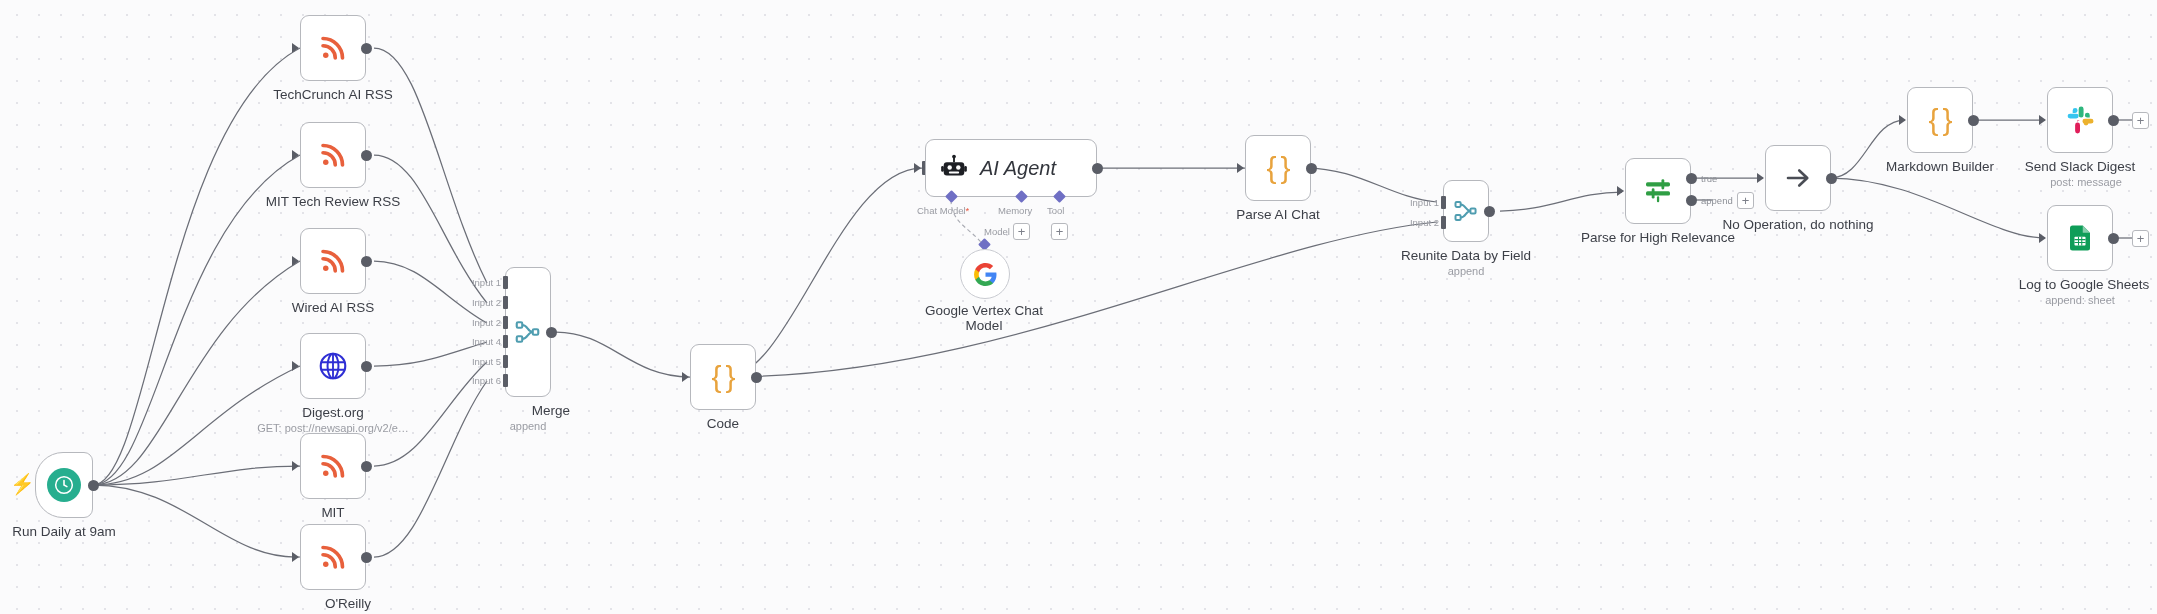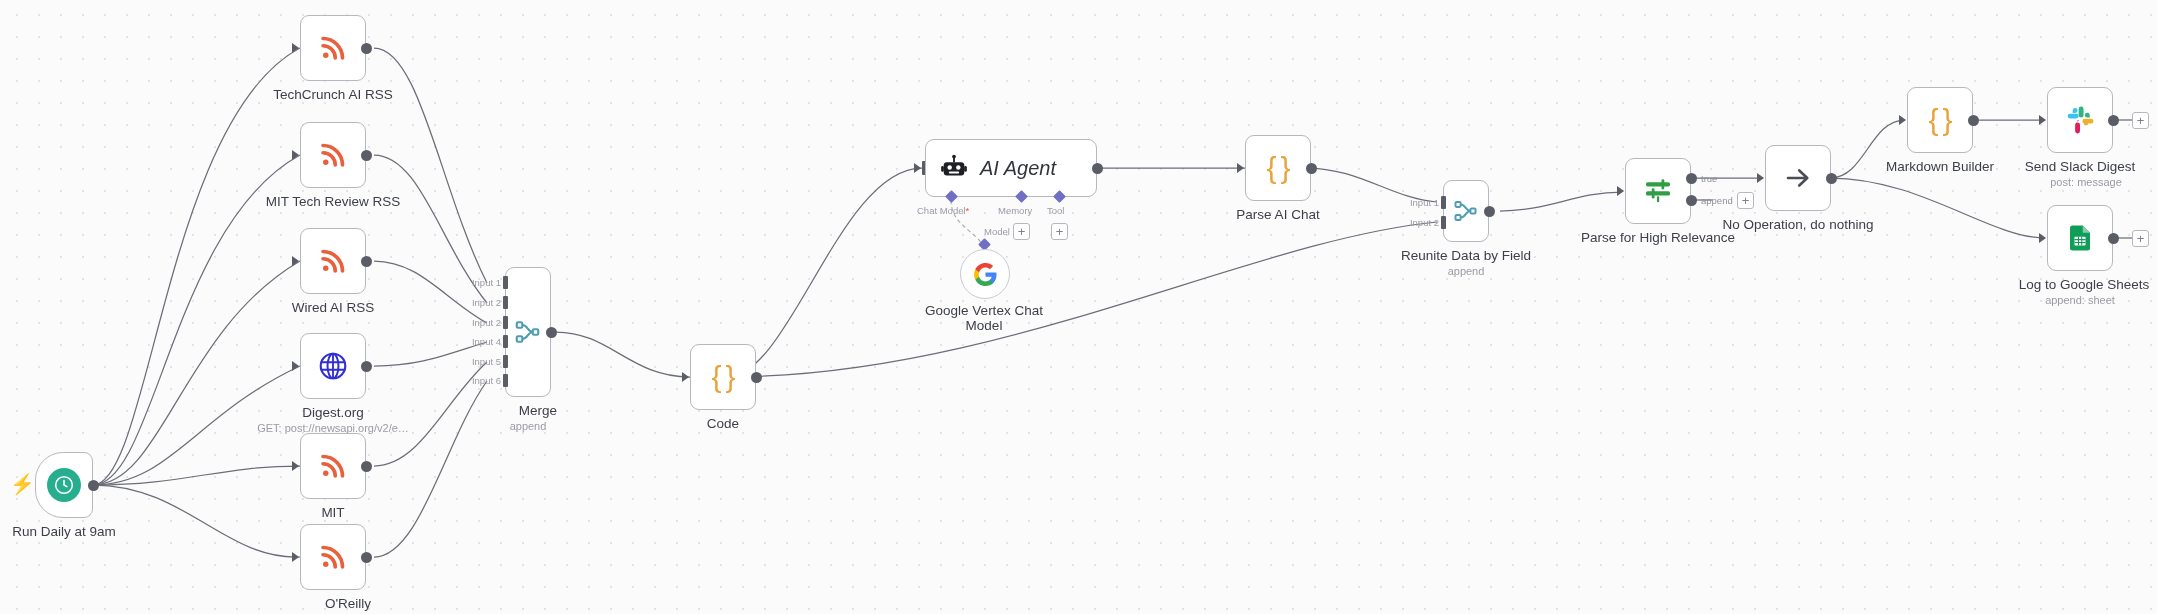--- a/index.html
+++ b/index.html
@@ -298,21 +298,21 @@
     <div class="port-tab" style="left:-2px;top:68px;"></div>
     <div class="port-tab" style="left:-2px;top:88px;"></div>
     <div class="port-tab" style="left:-2px;top:107px;"></div>
     <div class="port-label" style="left:-46px;top:10px;width:42px;">Input 1</div>
     <div class="port-label" style="left:-46px;top:30px;width:42px;">Input 2</div>
     <div class="port-label" style="left:-46px;top:50px;width:42px;">Input 2</div>
     <div class="port-label" style="left:-46px;top:69px;width:42px;">Input 4</div>
     <div class="port-label" style="left:-46px;top:89px;width:42px;">Input 5</div>
     <div class="port-label" style="left:-46px;top:108px;width:42px;">Input 6</div>
     <div class="out-dot" style="left:41px;top:60px;"></div>
-    <div class="label" style="top:136px;left:23px;padding-left:20px;">Merge</div>
+    <div class="label" style="top:136px;left:36px;padding-left:20px;">Merge</div>
     <div class="sublabel" style="top:153px;left:23px;">append</div>
   </div>
 
   <div class="node" style="left:690px;top:344px;">
     <div class="in-arrow" style="left:-8px;top:28px;"></div>
     <div class="in-bar" style="left:0px;top:26px;"></div>
     <div class="box sq">
       <span class="code-ico">{ }</span>
     </div>
     <div class="out-dot" style="left:61px;top:28px;"></div>

